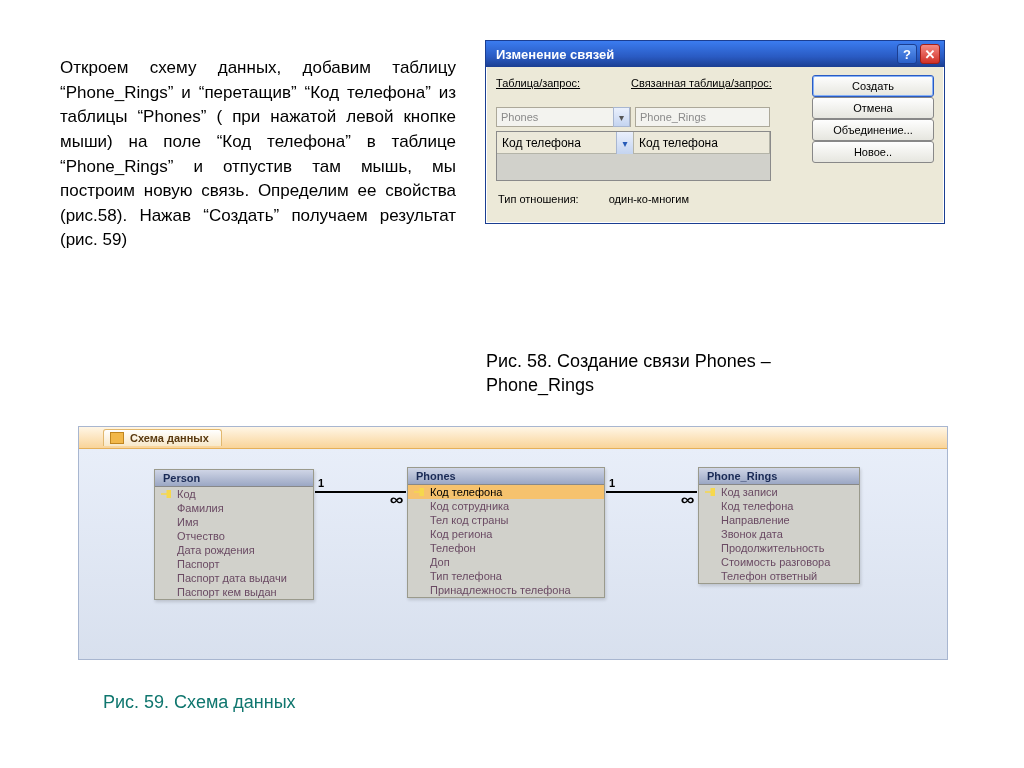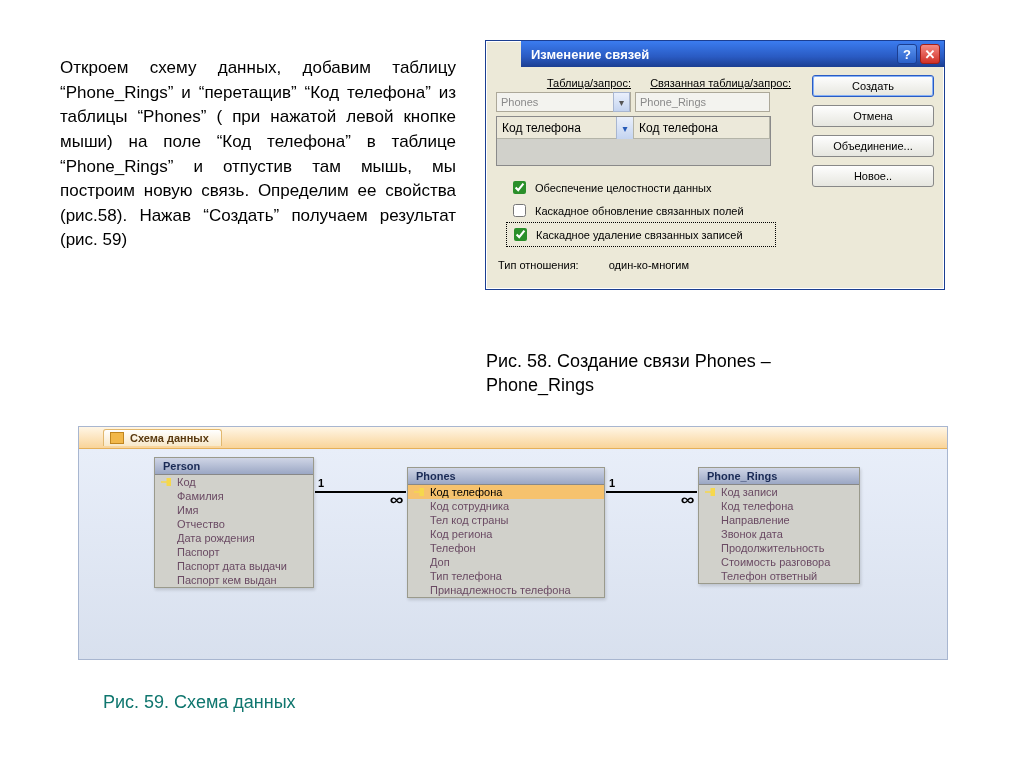--- a/index.html
+++ b/index.html
@@ -52,21 +52,20 @@
   }
   .dlg-titlebar {
     height: 26px;
     background: linear-gradient(to bottom, #3b7cf0 0%, #2a5bc3 60%, #1b3e91 100%);
     display: flex;
     align-items: center;
     padding: 0 4px 0 10px;
     color: #fff;
     font-weight: bold;
     font-size: 13px;
-    margin-left: 35px;
   }
   .dlg-title { flex: 1; }
   .dlg-tbtn {
     width: 20px;
     height: 20px;
     display: inline-flex;
     align-items: center;
     justify-content: center;
     margin-left: 3px;
     font-size: 13px;
@@ -131,21 +130,20 @@
     display:flex;align-items:center;justify-content:center;
     color:#265ab7;font-size:10px;
   }
   .dlg-side-btns {
     position: absolute;
     top: 8px;
     right: 10px;
     width: 122px;
     display: flex;
     flex-direction: column;
-    gap: 8px;
   }
   .dlg-btn {
     height: 22px;
     border: 1px solid #888;
     border-radius: 3px;
     background: linear-gradient(to bottom,#fefefe,#e6e6df);
     font-size: 11px;
     display: flex;
     align-items: center;
     justify-content: center;
@@ -240,21 +238,21 @@
     content: "";
     position: absolute; left: 6px; top: 3px;
     width: 10px; height: 8px;
     background: #f6d84c;
     clip-path: polygon(0 40%, 55% 40%, 55% 0, 100% 0, 100% 100%, 55% 100%, 55% 60%, 0 60%);
   }
   .tbl-row.selected {
     background: #f6c26d;
     color: #000;
   }
-  .tbl-person { left: 75px;  top: 8px; width: 160px; }
+  .tbl-person { left: 75px;  top: 20px; width: 160px; }
   .tbl-phones { left: 328px; top: 18px; width: 198px; }
   .tbl-rings  { left: 619px; top: 18px; width: 162px; }
   .rel-line {
     position: absolute;
     height: 2px;
     background: #000;
   }
   .rel-endnum {
     position: absolute;
     font-size: 11px; font-weight: bold; color: #000;
@@ -273,21 +271,21 @@
 <div class="caption-58">Рис. 58. Создание связи Phones – Phone_Rings</div>
 <div class="caption-59">Рис. 59. Схема данных</div>
 
 <div class="dlg">
   <div class="dlg-titlebar">
     <span class="dlg-title">Изменение связей</span>
     <span class="dlg-tbtn dlg-help">?</span>
     <span class="dlg-tbtn dlg-close">✕</span>
   </div>
   <div class="dlg-body">
-    <div class="dlg-lbls" style="margin-bottom:3px;text-align:right;">
+    <div class="dlg-lbls" style="margin-bottom:18px;">
       <div class="dlg-lbl">Таблица/запрос:</div>
       <div class="dlg-lbl" style="width:160px;">Связанная таблица/запрос:</div>
     </div>
     <div class="dlg-row">
       <div class="dlg-tablepick">
         <span>Phones</span>
         <span class="dd">▾</span>
       </div>
       <div class="dlg-tablepick">
         <span>Phone_Rings</span>
@@ -300,34 +298,20 @@
           <span class="dd">▾</span>
         </div>
       </div>
       <div>
         <div class="dlg-fieldcell" style="width:136px;">
           <span>Код телефона</span>
         </div>
       </div>
     </div>
 
-    <div class="dlg-checks">
-      <label class="dlg-check">
-        <input type="checkbox" checked="" style="">
-        <span>Обеспечение целостности данных</span>
-      </label>
-      <label class="dlg-check">
-        <input type="checkbox" style="">
-        <span>Каскадное обновление связанных полей</span>
-      </label>
-      <label class="dlg-check focusbox">
-        <input type="checkbox" checked="" style="">
-        <span>Каскадное удаление связанных записей</span>
-      </label>
-    </div>
 
     <div class="dlg-rel-type">
       <span>Тип отношения:</span>
       <span>один-ко-многим</span>
     </div>
 
     <div class="dlg-side-btns">
       <div class="dlg-btn default">Создать</div>
       <div class="dlg-btn">Отмена</div>
       <div class="dlg-btn">Объединение...</div>

